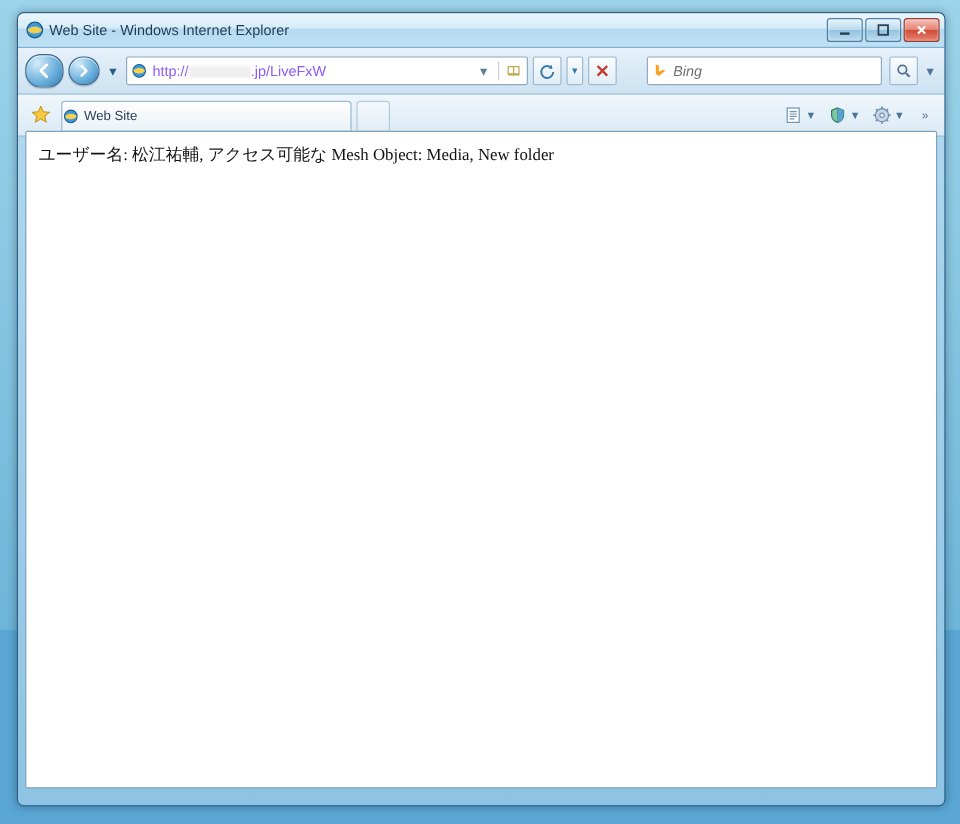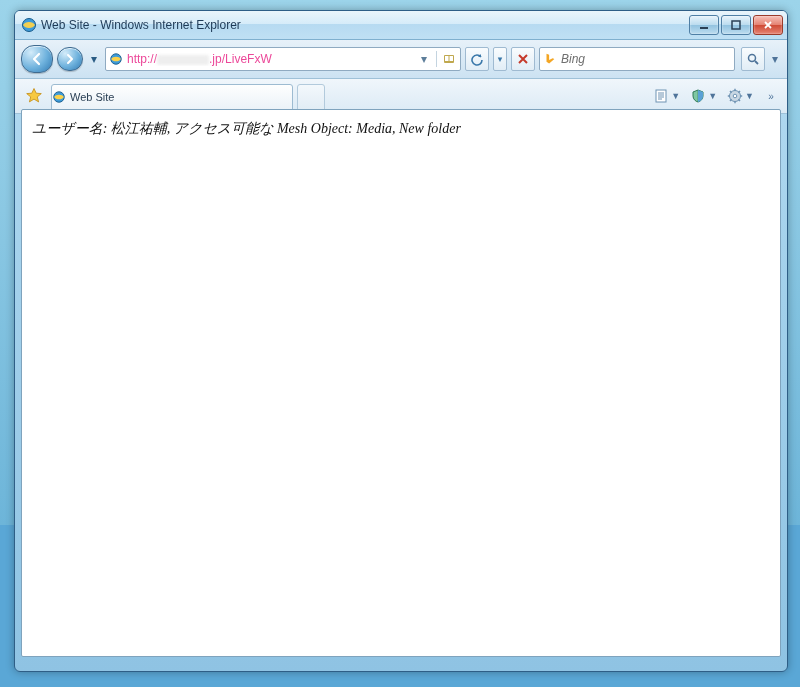--- a/index.html
+++ b/index.html
@@ -93,21 +93,21 @@
     flex:1; height:22px;
     border:1px solid #8faac1;
     background:#fff;
     display:flex; align-items:center;
     padding: 0 2px;
     gap:3px;
     border-radius:2px;
   }
   .addr-icon { width:16px;height:16px;display:flex;align-items:center;justify-content:center; }
   .addr-text {
-    flex:1; color:#ec4899;
+    flex:1; color:#8b5cf6;
     white-space:nowrap; overflow:hidden; text-overflow:ellipsis;
     font-size:12px;
   }
   .addr-blur {
     display:inline-block; width:52px; height:10px;
     background:#eee;
     filter:blur(1.5px);
     vertical-align:middle;
     border-radius:2px;
   }
@@ -127,20 +127,21 @@
   }
   .stop-btn { color:#c53a2b; }
 
   .searchbar {
     width: 188px; height:22px;
     border:1px solid #8faac1;
     background:#fff;
     display:flex;align-items:center;
     gap:4px; padding: 0 3px;
     border-radius:2px;
+    margin-left:21px;
   }
   .search-text { flex:1; color:#6f6f6f; font-style:italic; }
   .search-go {
     width:22px;height:22px;
     border:1px solid #9fbad1;
     background:linear-gradient(#f9fcfe,#e1edf6);
     display:flex;align-items:center;justify-content:center;
     border-radius:2px;
     color:#4f749a;
     margin-left:2px;
@@ -197,21 +198,20 @@
   .cmd-drop { font-size:9px;color:#4f749a;margin-left:1px; }
 
   
   .viewport {
     position:absolute;
     left:6px; right:6px;
     top:98px; bottom:14px;
     background:#fff;
     border:1px solid #7fa3bd;
     border-radius:2px;
-    font-style:italic;
   }
   .page-body {
     padding: 10px 10px;
     font-family:"MS PGothic","Meiryo","Hiragino Kaku Gothic Pro",serif;
     font-size:14px;
     color:#111;
   }
 
   
   svg { display:block; }

